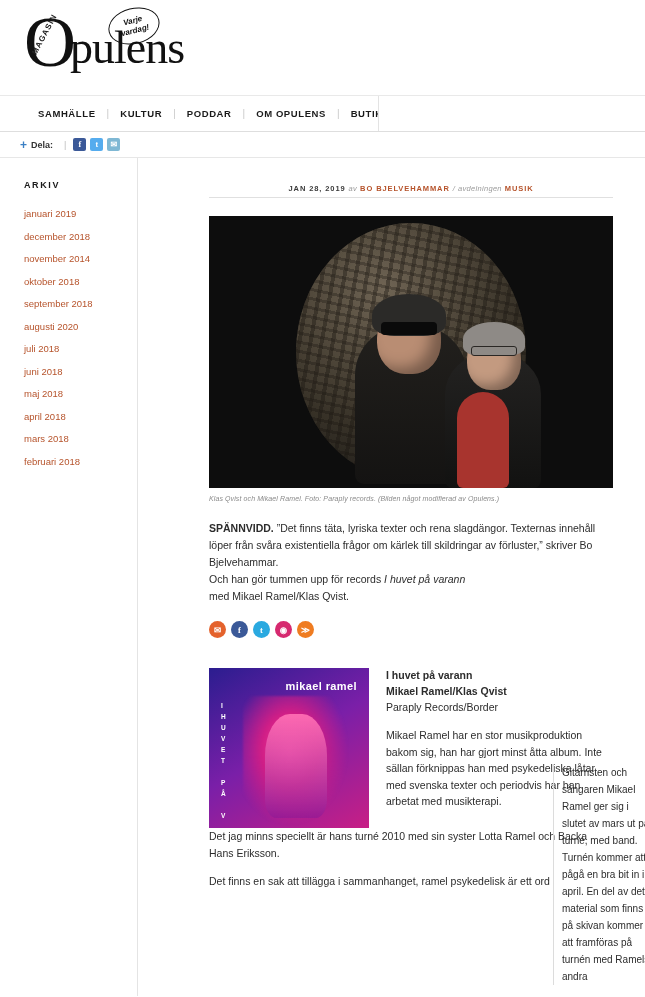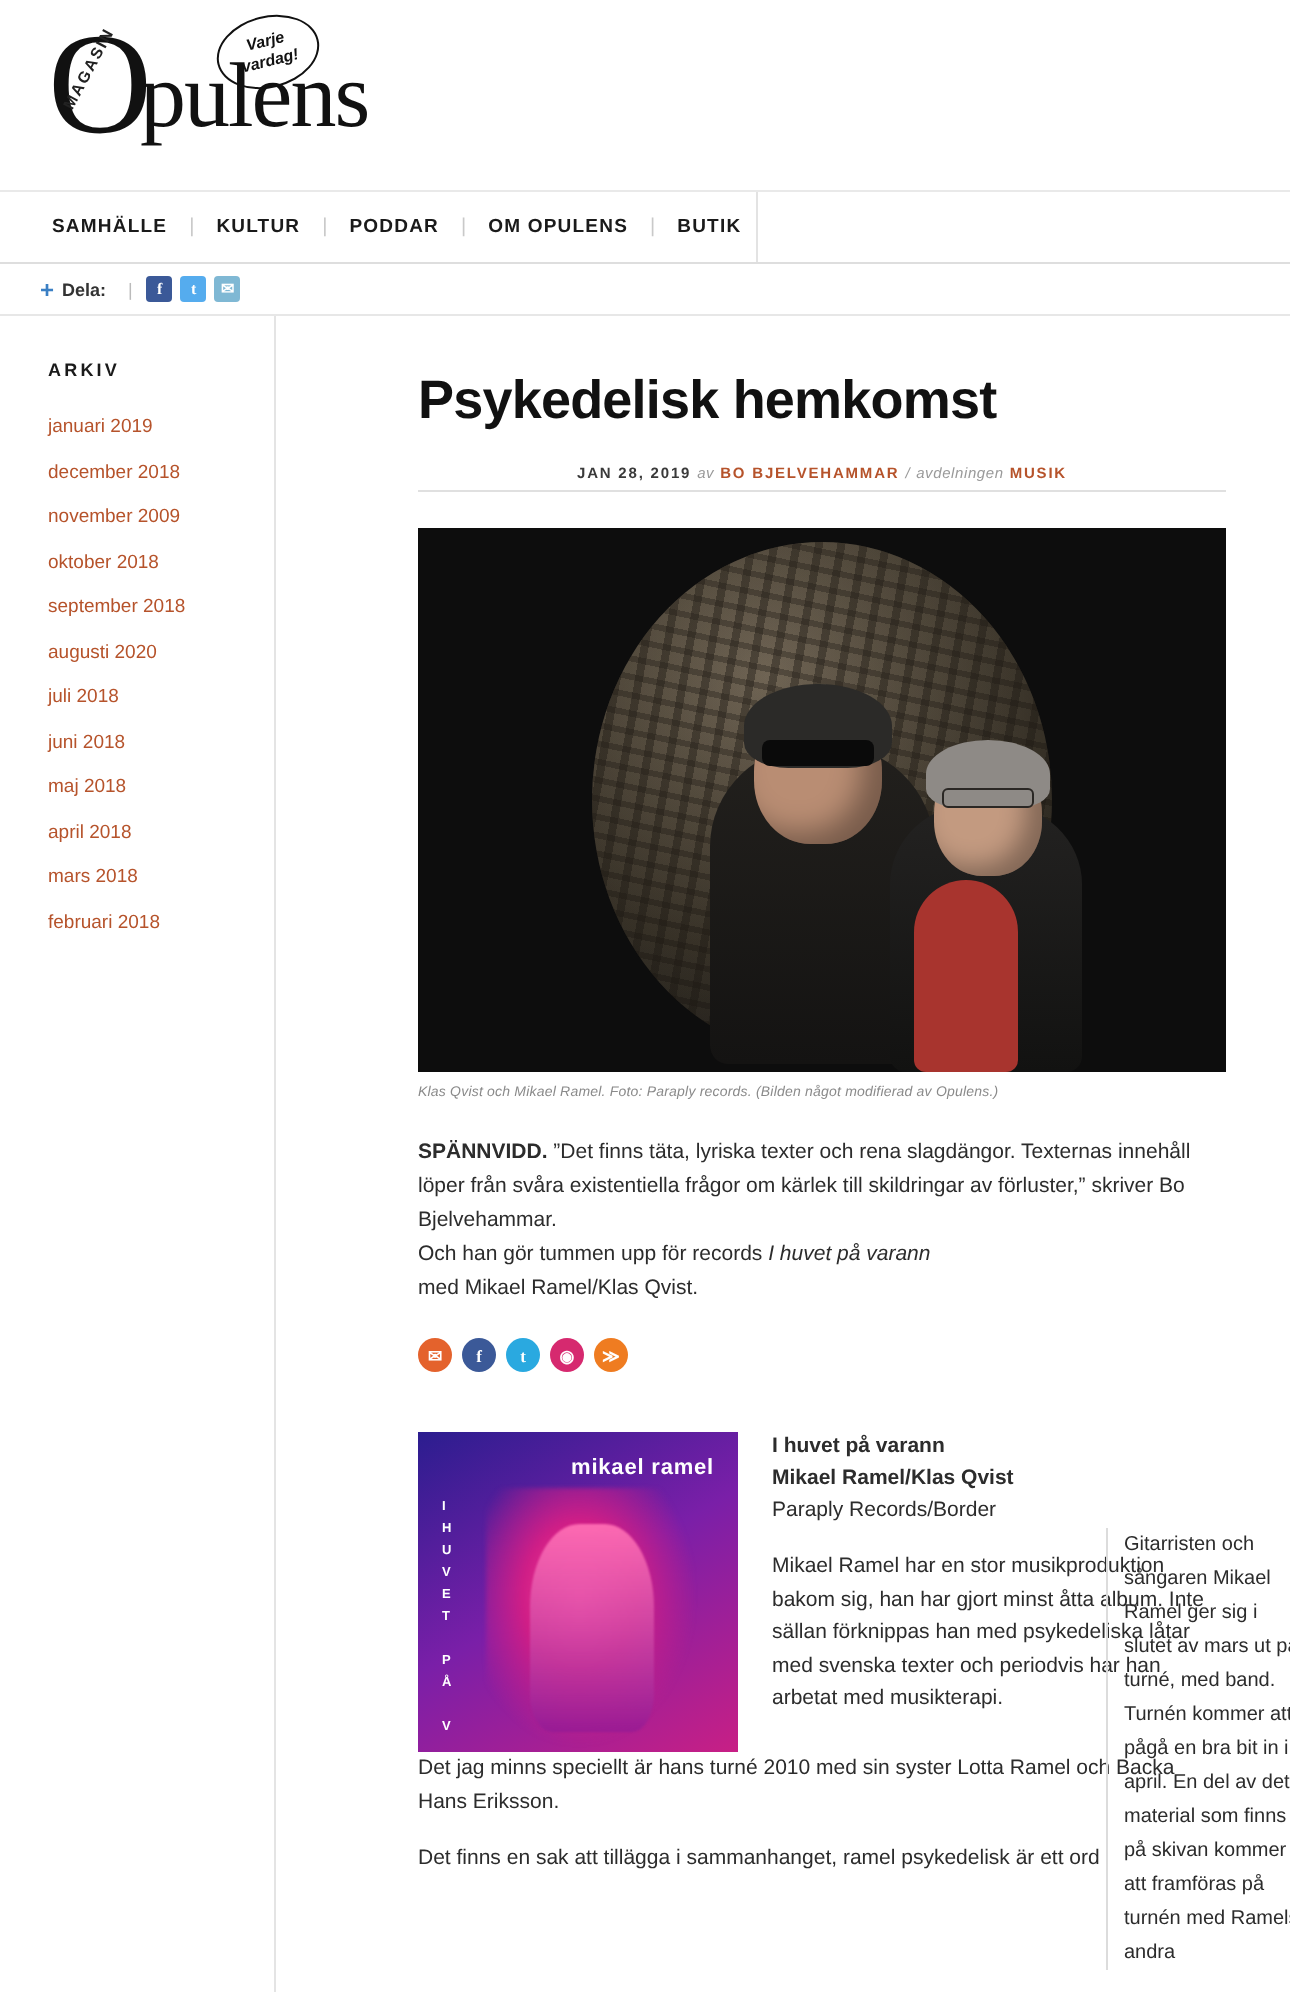--- a/index.html
+++ b/index.html
@@ -87,21 +87,21 @@
   }
 
   
   .navbar {
     position: relative;
     height: 36px;
     background: #ffffff;
     border-bottom: 1px solid #dedede;
     display: flex;
     align-items: center;
-    padding-left: 24px;
+    padding-left: 36px;
   }
   .navbar .nav-item {
     font-size: 9.5px;
     font-weight: 700;
     letter-spacing: 0.6px;
     color: #1a1a1a;
     padding: 0 2px;
     text-transform: uppercase;
     cursor: pointer;
     white-space: nowrap;
@@ -472,36 +472,35 @@
     <span class="sq mail">✉</span>
   </div>
 
   <div class="content">
 
     <aside class="sidebar">
       <h3>ARKIV</h3>
       <ul class="archive-list">
         <li>januari 2019</li>
         <li>december 2018</li>
-        <li>november 2009</li>
+        <li>november 2014</li>
         <li>oktober 2018</li>
         <li>september 2018</li>
         <li>augusti 2020</li>
         <li>juli 2018</li>
         <li>juni 2018</li>
         <li>maj 2018</li>
         <li>april 2018</li>
         <li>mars 2018</li>
         <li>februari 2018</li>
       </ul>
     </aside>
 
     <main class="main">
 
-      <h1 class="article-title">Psykedelisk hemkomst</h1>
 
       <div class="meta">
         <span class="mdate">JAN 28, 2019</span>
         <span class="light">av</span>
         <span class="mauthor">BO BJELVEHAMMAR</span>
         <span class="light">/</span>
         <span class="light">avdelningen</span>
         <span class="mcat">MUSIK</span>
       </div>
 

